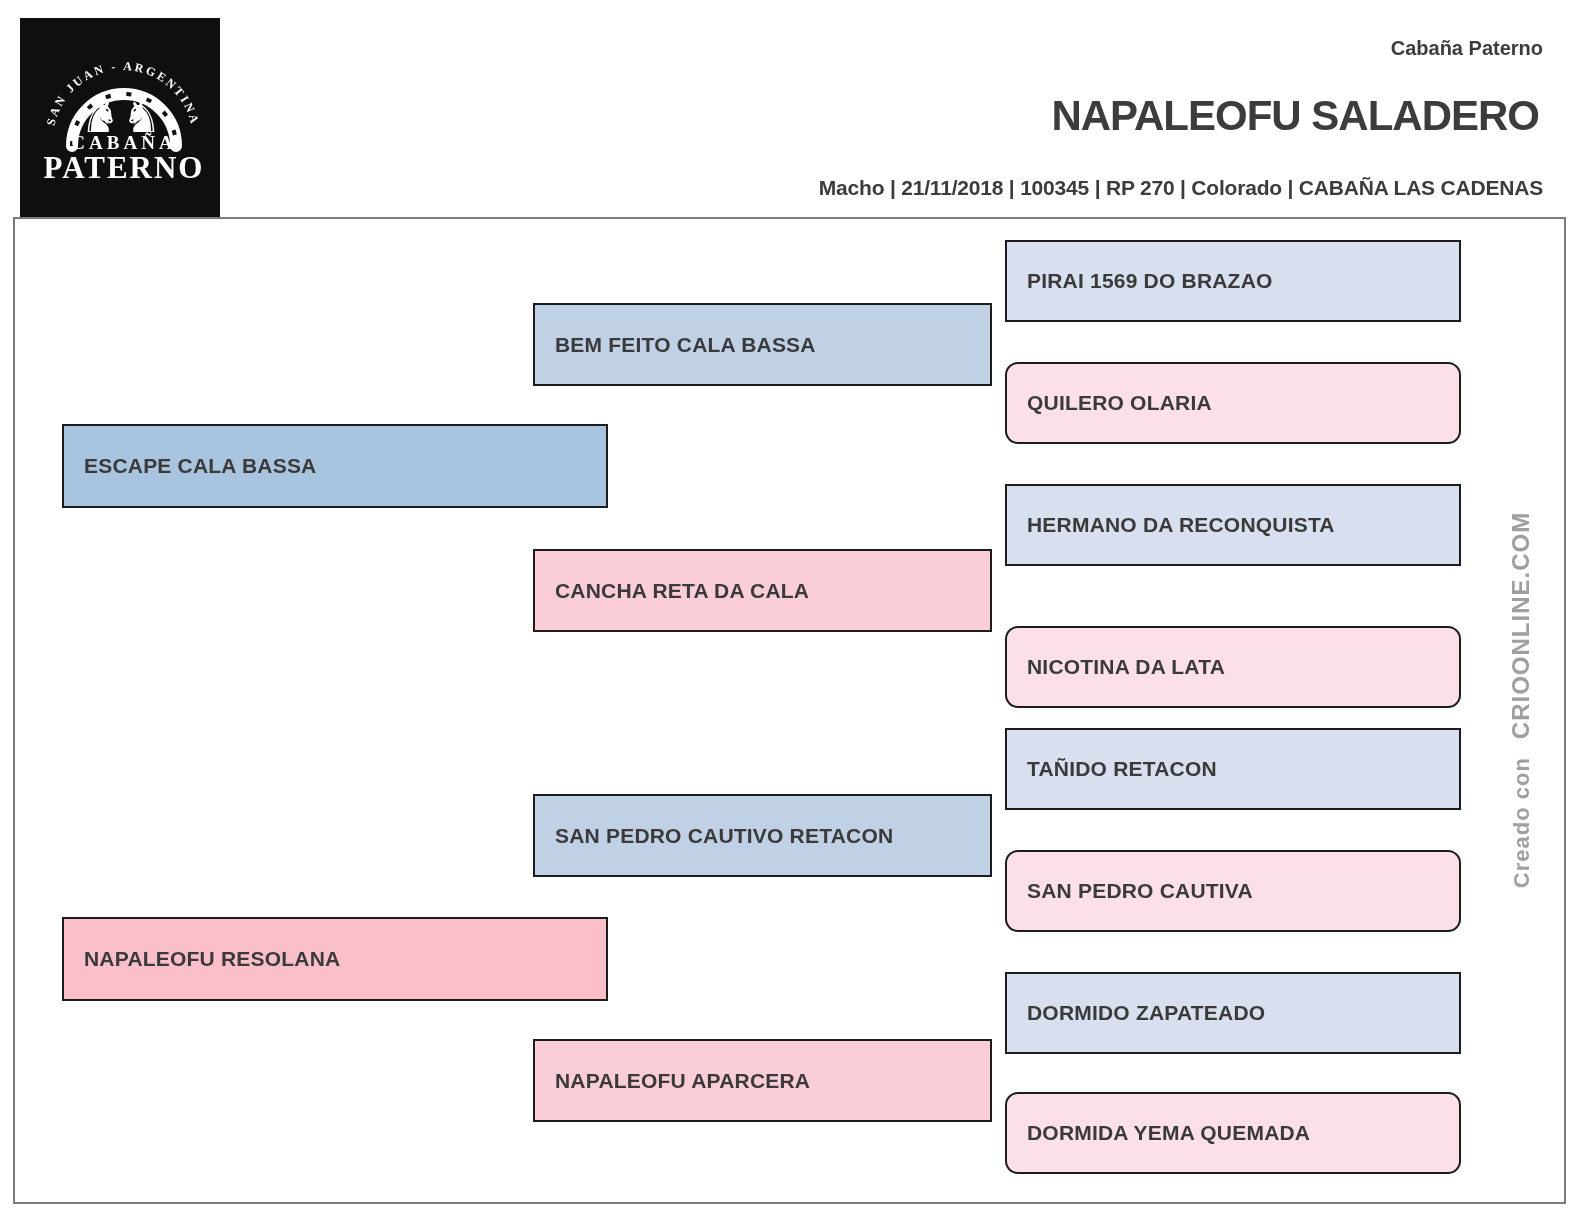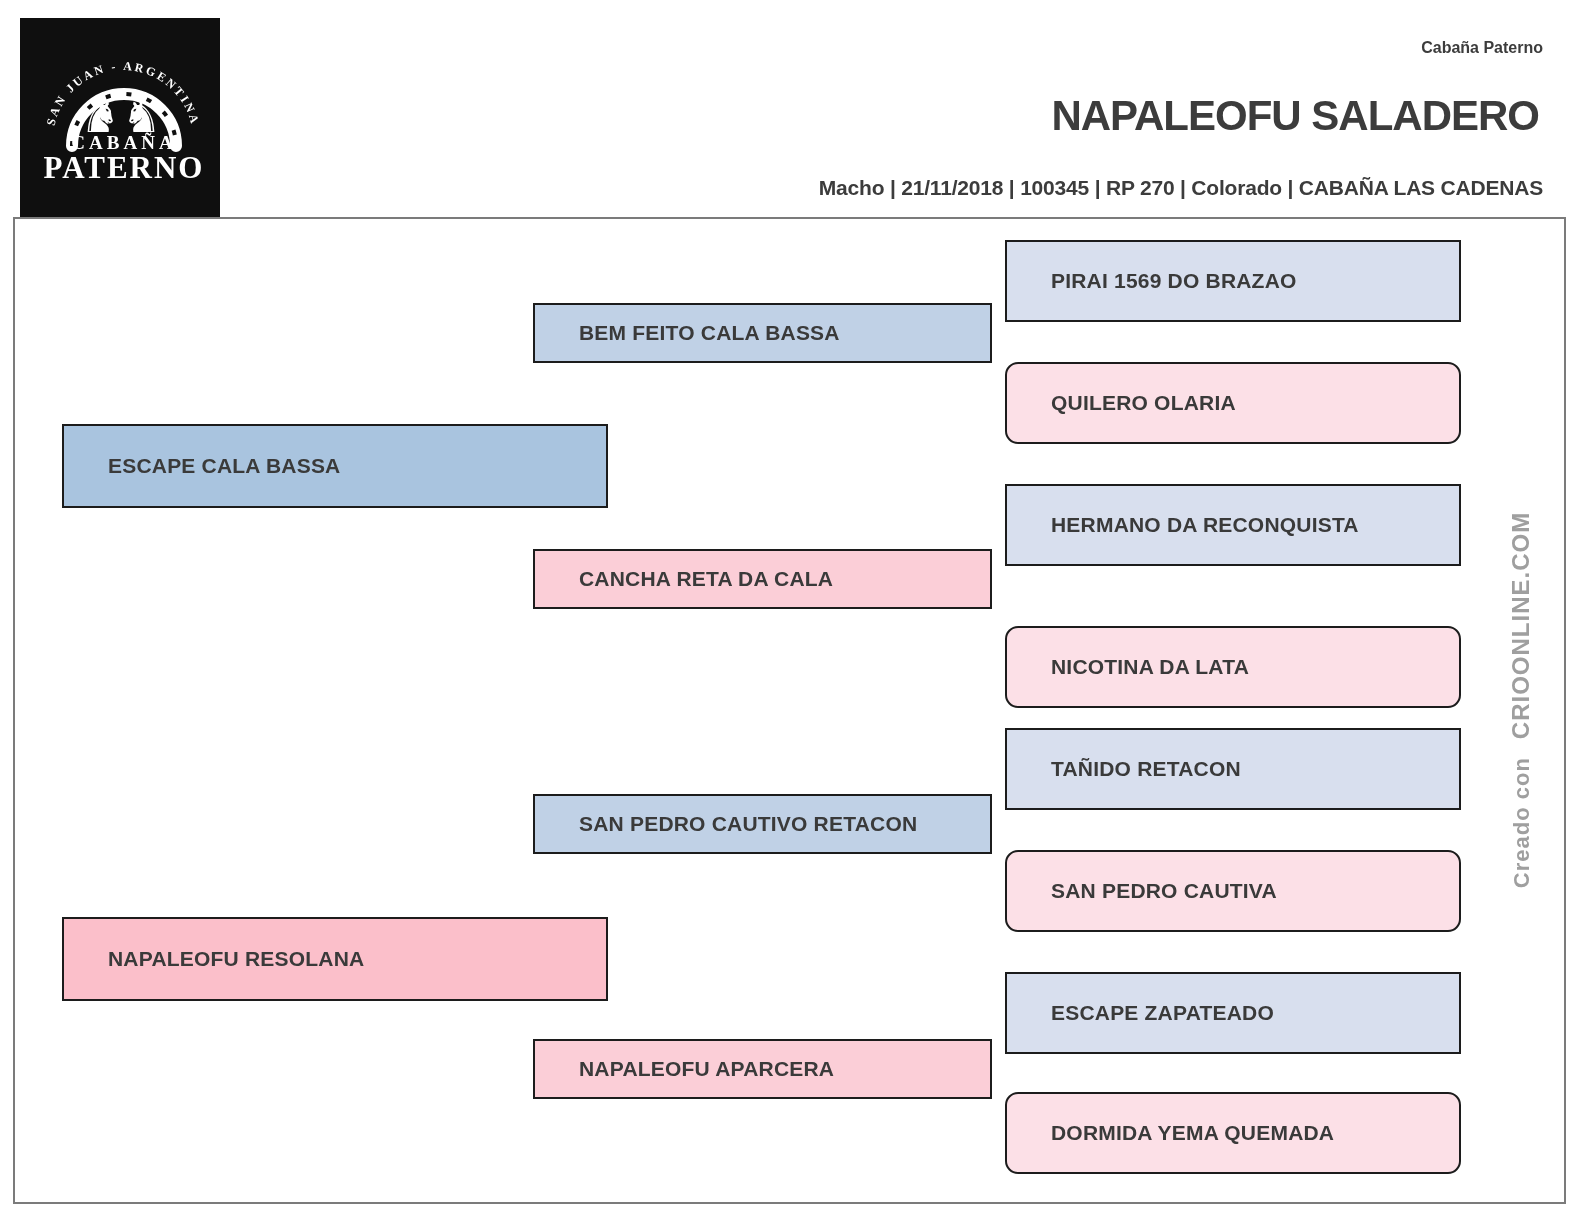--- a/index.html
+++ b/index.html
@@ -26,41 +26,41 @@
   .logo .cabana{fill:#fff;font-family:"Liberation Serif",serif;font-weight:700;
     font-size:19px;letter-spacing:4px;}
   .logo .paterno{fill:#fff;font-family:"Liberation Serif",serif;font-weight:700;
     font-size:31px;letter-spacing:2px;}
   .logo .horse{fill:#fff;font-family:"DejaVu Sans",sans-serif;font-size:44px;}
 
   
   .header{
     position:absolute;top:36px;right:41px;text-align:right;color:var(--header-text);
   }
-  .farm-name{font-size:16px;font-weight:700;line-height:24px;}
+  .farm-name{font-size:20px;font-weight:700;line-height:24px;}
   .horse-title{
     margin:4px;font-size:42px;font-weight:700;letter-spacing:-1px;
     line-height:56px;margin-top:28px;color:var(--header-text);
   }
   .horse-details{font-size:21px;font-weight:700;margin-top:32px;letter-spacing:-0.2px;}
 
   
   .frame{
     position:absolute;left:13px;top:217px;width:1549px;height:983px;
     border:2px solid var(--frame-border);background:#fff;
   }
 
   
   .pbox{
     position:absolute;box-sizing:border-box;border:2px solid var(--box-border);
-    display:flex;align-items:center;padding-left:44px;
+    display:flex;align-items:center;padding-left:20px;
     font-weight:700;font-size:21px;color:var(--text-dark);letter-spacing:0.2px;
   }
   .g1{left:62px;width:546px;height:84px;}
-  .g2{left:533px;width:459px;height:60px;}
+  .g2{left:533px;width:459px;height:83px;}
   .g3{left:1005px;width:456px;height:82px;}
   .m1{background:var(--male-gen1);}
   .m2{background:var(--male-gen2);}
   .m3{background:var(--male-gen3);}
   .f1{background:var(--female-gen1);}
   .f2{background:var(--female-gen2);}
   .f3{background:var(--female-gen3);border-radius:13px;}
 
   
   .watermark{
@@ -135,21 +135,21 @@
     <div class="pbox g3 f3" style="top:626px">
       <span>NICOTINA DA LATA</span>
     </div>
     <div class="pbox g3 m3" style="top:728px">
       <span>TAÑIDO RETACON</span>
     </div>
     <div class="pbox g3 f3" style="top:850px">
       <span>SAN PEDRO CAUTIVA</span>
     </div>
     <div class="pbox g3 m3" style="top:972px">
-      <span>ESCAPE ZAPATEADO</span>
+      <span>DORMIDO ZAPATEADO</span>
     </div>
     <div class="pbox g3 f3" style="top:1092px">
       <span>DORMIDA YEMA QUEMADA</span>
     </div>
   </div>
 
   <div class="watermark">
     <span>Creado con</span><span class="brand">CRIOONLINE.COM</span>
   </div>
 

